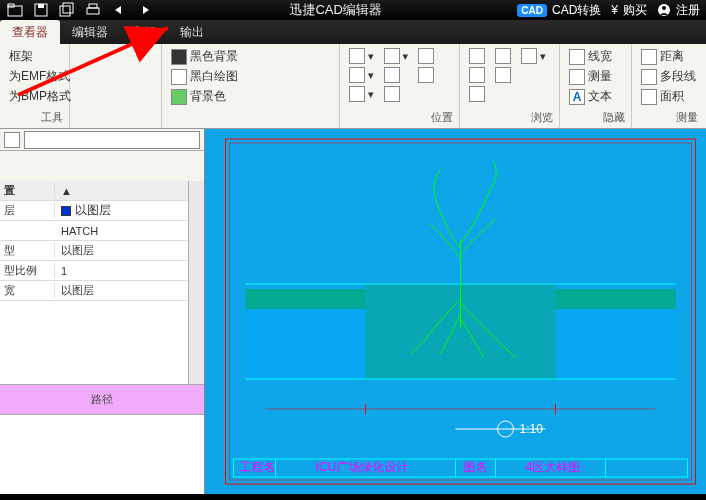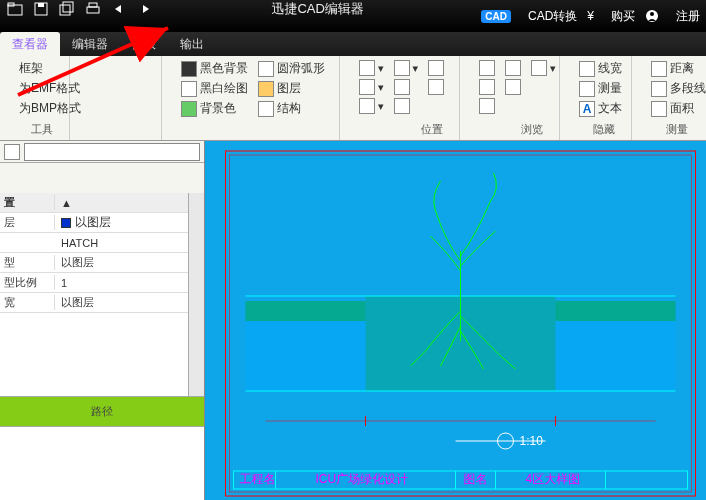--- a/index.html
+++ b/index.html
@@ -1,44 +1,44 @@
 <!DOCTYPE html>
 <html><head>
 <meta charset="utf-8">
 <style>
 *{box-sizing:border-box;margin:0;padding:0;font-family:"Microsoft YaHei",sans-serif;font-size:12px}
 body{background:#000;width:706px;height:500px;overflow:hidden;position:relative}
-.titlebar{height:32px;background:linear-gradient(#1a1a1a,#000);display:flex;color:#fff;padding:0 6px}
+.titlebar{height:20px;background:linear-gradient(#1a1a1a,#000);display:flex;align-items:center;color:#fff;padding:0 6px}
 .tb-left{display:flex;gap:8px}
 .tb-icon{width:18px;height:18px;display:flex;align-items:center;justify-content:center;color:#fff;cursor:pointer}
 .tb-title{flex:1;text-align:center;font-size:13px;color:#eee}
 .tb-right{display:flex;gap:10px;align-items:center}
-.tb-right span{color:#fff;cursor:pointer;display:flex;align-items:center;gap:17px}
+.tb-right span{color:#fff;cursor:pointer;display:flex;align-items:center;gap:5px}
 .cad-badge{background:#1a8cff;color:#fff;padding:1px 4px;border-radius:3px;font-size:10px;font-weight:bold}
 .menubar{height:24px;background:linear-gradient(#2a2a2a,#1a1a1a);display:flex;align-items:center;color:#ddd}
 .menu-item{padding:4px 12px;cursor:pointer}
-.menu-item.active{background:#f5f5f0;color:#8b5cf6;border-radius:3px 3px 0 0}
+.menu-item.active{background:#f5f5f0;color:#7f1d1d;border-radius:3px 3px 0 0}
 .ribbon{height:85px;background:#f5f5f0;border-bottom:1px solid #999;display:flex}
-.ribbon-group{border-right:1px solid #ccc;padding:3px 16px;display:flex;flex-direction:column}
+.ribbon-group{border-right:1px solid #ccc;padding:3px 6px;display:flex;flex-direction:column}
 .rg-body{flex:1;display:flex;gap:4px}
 .rg-col{display:flex;flex-direction:column;gap:1px}
 .rg-btn{display:flex;align-items:center;gap:3px;padding:1px 3px;cursor:pointer;white-space:nowrap;font-size:11px;color:#333}
 .rg-ico{width:16px;height:16px;display:inline-block;border:1px solid #888;background:#fff}
 .rg-label{text-align:right;color:#555;font-size:11px;padding-top:1px}
 .workspace{display:flex;height:365px}
 .left-panel{width:205px;background:#f5f5f0;border-right:1px solid #888;display:flex;flex-direction:column}
 .lp-toolbar{height:22px;border-bottom:1px solid #aaa;display:flex;align-items:center;padding:0 4px;gap:4px}
 .lp-dd{flex:1;height:18px;background:#fff;border:1px solid #888}
 .lp-table{flex:1;background:#fff;overflow:auto}
 .lp-row{display:flex;border-bottom:1px solid #ddd;height:20px;align-items:center}
 .lp-c1{width:55px;padding-left:4px;color:#333;border-right:1px solid #ddd;font-size:11px}
 .lp-c2{flex:1;padding-left:6px;color:#333;display:flex;align-items:center;gap:4px;font-size:11px}
 .lp-hdr{background:#eee;font-weight:bold}
 .lp-scroll{width:16px;background:#e8e8e8;border-left:1px solid #aaa}
-.lp-path{height:30px;background:#84cc16;border-top:1px solid #aaa;display:flex;align-items:center;justify-content:center;color:#444;font-size:11px}
+.lp-path{height:30px;background:#f0abfc;border-top:1px solid #aaa;display:flex;align-items:center;justify-content:center;color:#444;font-size:11px}
 .color-sw{width:10px;height:10px;background:#0033cc;border:1px solid #333}
 .canvas{flex:1;background:#0ea5e9;position:relative}
 .canvas svg{width:100%;height:100%}
 .arrow{position:absolute;top:20px;left:8px;pointer-events:none;z-index:50}
 </style>
 </head>
 <body>
 
 <div class="titlebar">
   <div class="tb-left">
@@ -129,34 +129,20 @@
             <span class="rg-ico" style="background:#333"></span>
             <span>黑色背景</span>
           </div>
         <div class="rg-btn">
             <span class="rg-ico"></span>
             <span>黑白绘图</span>
           </div>
         <div class="rg-btn">
             <span class="rg-ico" style="background:#6c6"></span>
             <span>背景色</span>
-          </div>
-      </div>
-      <div class="rg-col">
-        <div class="rg-btn">
-            <span class="rg-ico"></span>
-            <span>圆滑弧形</span>
-          </div>
-        <div class="rg-btn">
-            <span class="rg-ico" style="background:#fc6"></span>
-            <span>图层</span>
-          </div>
-        <div class="rg-btn">
-            <span class="rg-ico"></span>
-            <span>结构</span>
           </div>
       </div>
     </div>
   </div>
   <div class="ribbon-group" style="width:120px">
     <div class="rg-body">
       <div class="rg-col">
         <div class="rg-btn"><span class="rg-ico"></span>▾</div>
         <div class="rg-btn"><span class="rg-ico"></span>▾</div>
         <div class="rg-btn"><span class="rg-ico"></span>▾</div>

